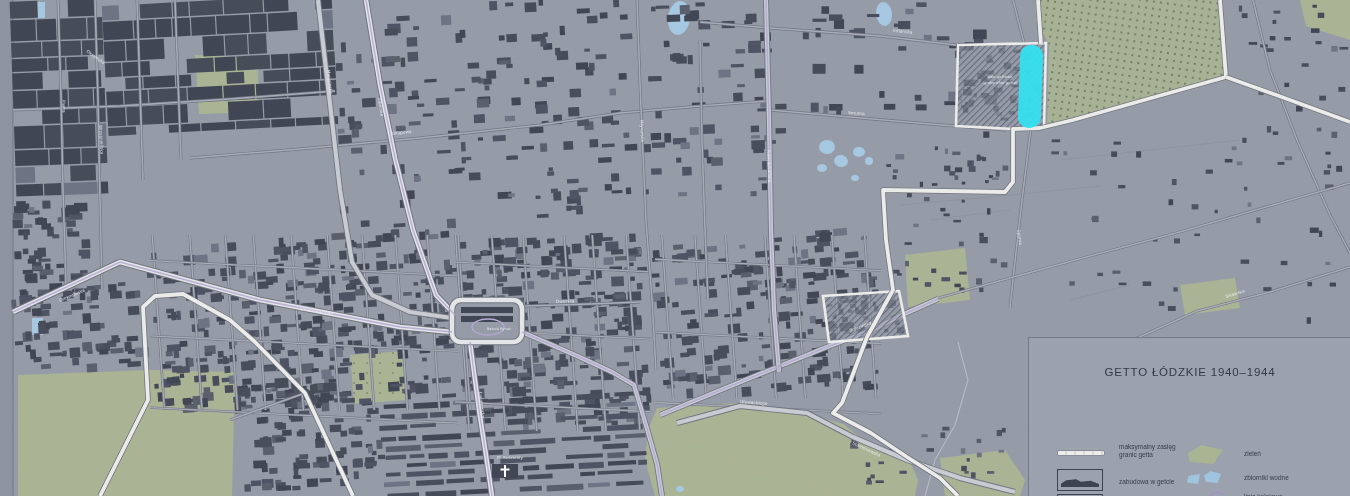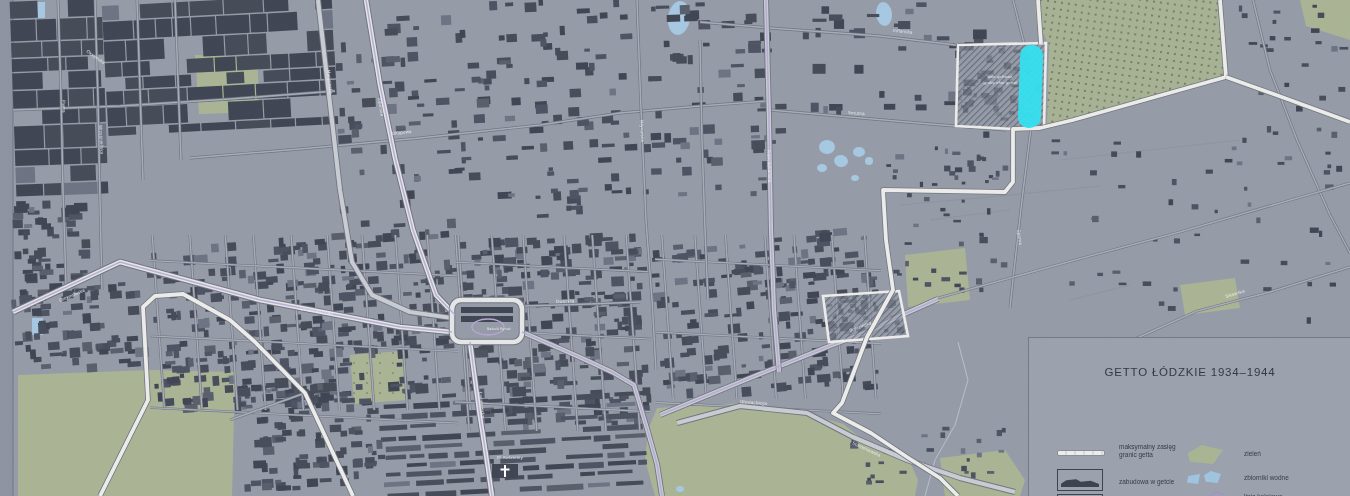--- a/index.html
+++ b/index.html
@@ -1936,21 +1936,21 @@
         <text x="497" y="459" font-size="4.2" fill="#F2F3F6" opacity="0.92" font-family="DejaVu Sans, sans-serif">Pl. Kościelny</text>
         <text x="487" y="330" font-size="3.4" fill="#F2F3F6" opacity="0.92" font-family="DejaVu Sans, sans-serif">Bałucki Rynek</text>
         <text x="1000" y="78" font-size="3.8" fill="#F2F3F6" opacity="0.9" text-anchor="middle" font-family="DejaVu Sans, sans-serif">pole gettowe</text>
         <text x="1000" y="84" font-size="3.8" fill="#F2F3F6" opacity="0.9" text-anchor="middle" font-family="DejaVu Sans, sans-serif">(groby ofiar getta)</text>
       </g>
       <rect x="1019" y="45" width="23" height="83" rx="11" fill="#2FE2F1" opacity="0.95" transform="rotate(2 1030.5 86.5)"></rect>
       <rect x="0" y="0" width="1350" height="496" filter="url(#grain)" opacity="0.07"></rect>
     </svg>
 
   <div id="legend">
-    <div class="title">GETTO ŁÓDZKIE 1934–1944</div>
+    <div class="title">GETTO ŁÓDZKIE 1940–1944</div>
 
     <div class="li" style="left:28px;top:112px">
         <div class="sw-line"></div>
       </div>
     <div class="li" style="left:90px;top:105px">
         <div class="txt">maksymalny zasięg
 granic getta</div>
       </div>
 
     <div class="li" style="left:28px;top:131px">

